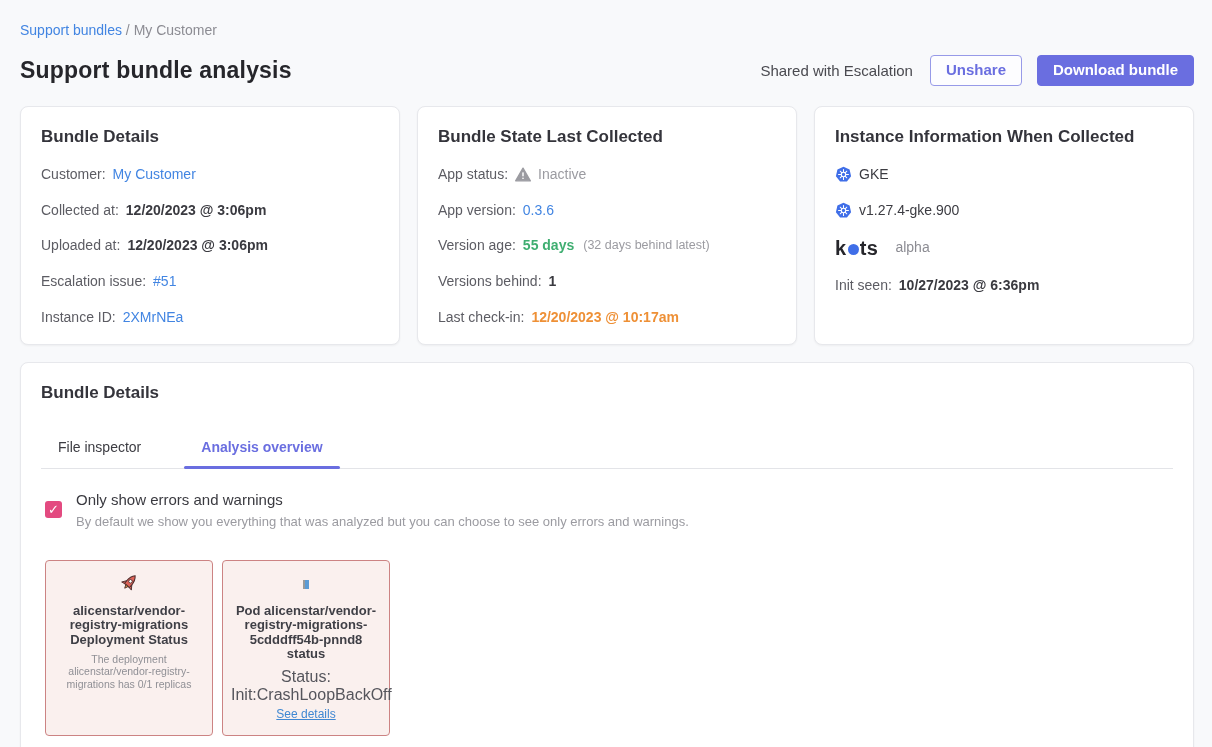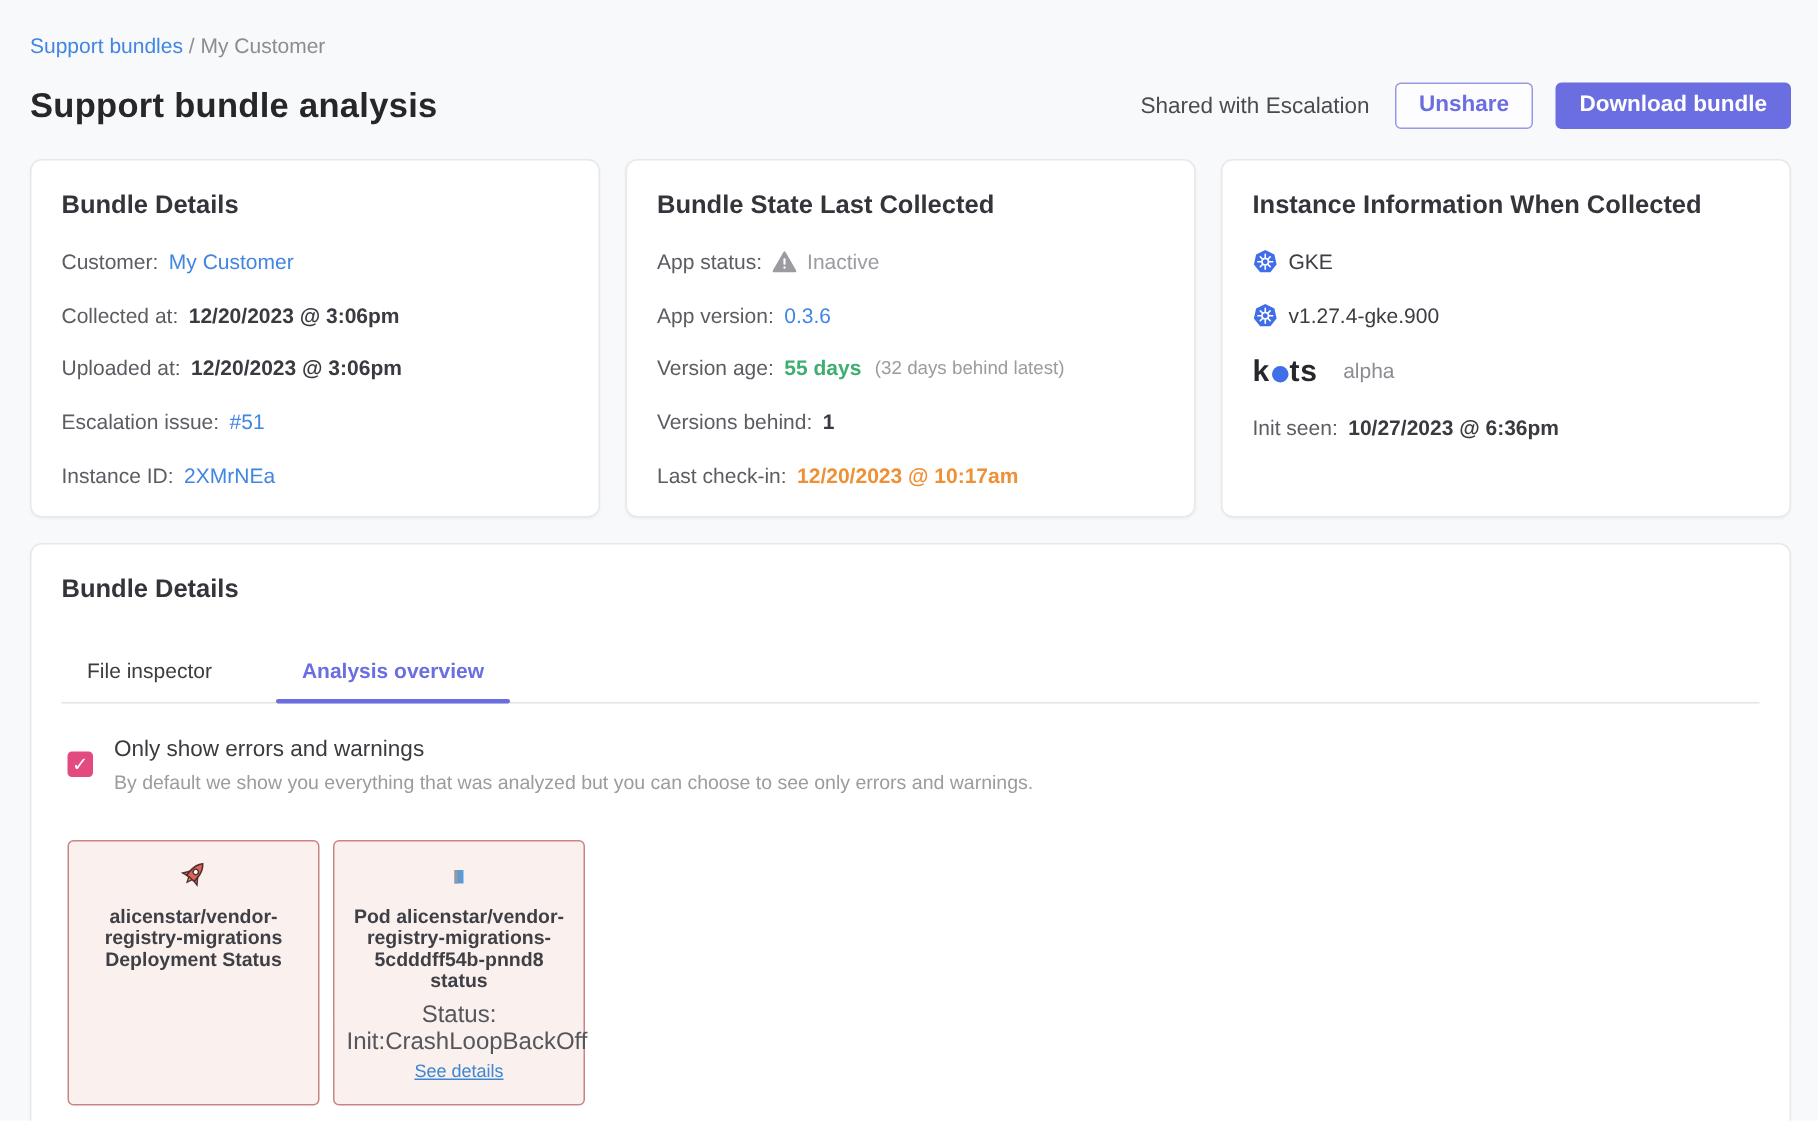--- a/index.html
+++ b/index.html
@@ -213,20 +213,21 @@
             <g transform="rotate(40 12 12)">
               <path d="M12 2 C15 5 15.8 9 15.8 13 L15.8 16.5 H8.2 L8.2 13 C8.2 9 9 5 12 2 Z" fill="#dd6257" stroke="#4d2e2e" stroke-width="1.2"></path>
               <circle cx="12" cy="10.2" r="2" fill="#fff" stroke="#4d2e2e" stroke-width="1"></circle>
               <path d="M8.2 12.5 L4.8 17.3 L8.2 16.5 Z" fill="#dd6257" stroke="#4d2e2e" stroke-width="1"></path>
               <path d="M15.8 12.5 L19.2 17.3 L15.8 16.5 Z" fill="#dd6257" stroke="#4d2e2e" stroke-width="1"></path>
               <path d="M10.3 16.5 L12 20.5 L13.7 16.5 Z" fill="#e8a13e" stroke="#4d2e2e" stroke-width="1"></path>
             </g>
           </svg>
         </div>
         <div class="warn-title">alicenstar/vendor-registry-migrations Deployment Status</div>
+        <div class="warn-desc">The deployment alicenstar/vendor-registry-migrations has 0/1 replicas</div>
       </div>
 
       <div class="warn-card">
         <div class="warn-icon-wrap">
           <div class="pod-glyph"></div>
         </div>
         <div class="warn-title">Pod alicenstar/vendor-registry-migrations-5cdddff54b-pnnd8 status</div>
         <div class="warn-status">Status: Init:CrashLoopBackOff</div>
         <a class="warn-link">See details</a>
       </div>

